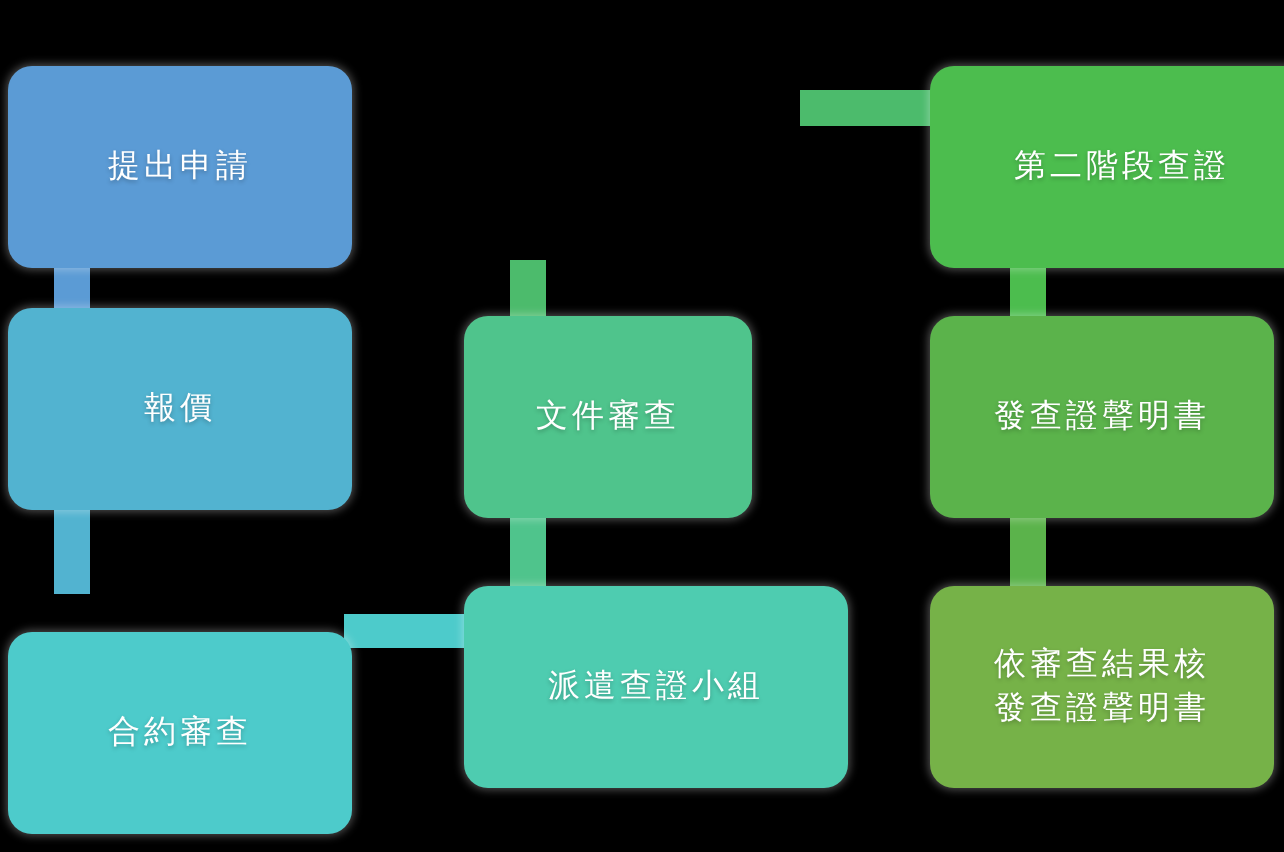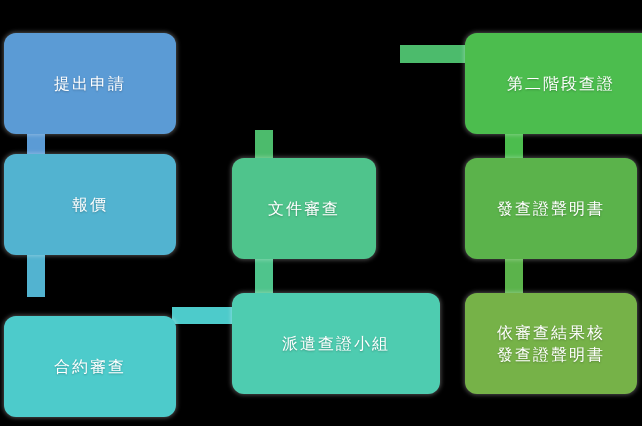--- a/index.html
+++ b/index.html
@@ -62,21 +62,21 @@
     </div>
     <div class="node" style="left: 4px; top: 154px; width: 172px; height: 101px; background: rgb(82, 179, 208);">
       <span class="label">報價</span>
     </div>
     <div class="node" style="left: 4px; top: 293px; width: 172px; height: 101px; background: rgb(77, 203, 203); margin-top: 23px;">
       <span class="label">合約審查</span>
     </div>
     <div class="node" style="left: 232px; top: 158px; width: 144px; height: 101px; background: rgb(79, 196, 140);">
       <span class="label">文件審查</span>
     </div>
-    <div class="node" style="left: 232px; top: 293px; width: 208px; height: 101px; background: rgb(78, 204, 176);">
+    <div class="node" style="left: 232px; top: 293px; width: 192px; height: 101px; background: rgb(78, 204, 176);">
       <span class="label">派遣查證小組</span>
     </div>
     <div class="node" style="left: 465px; top: 33px; width: 192px; height: 101px; background: rgb(76, 189, 78);">
       <span class="label">第二階段查證</span>
     </div>
     <div class="node" style="left: 465px; top: 158px; width: 172px; height: 101px; background: rgb(91, 179, 75);">
       <span class="label">發查證聲明書</span>
     </div>
     <div class="node" style="left: 465px; top: 293px; width: 172px; height: 101px; background: rgb(118, 178, 72);">
       <span class="label">依審查結果核

